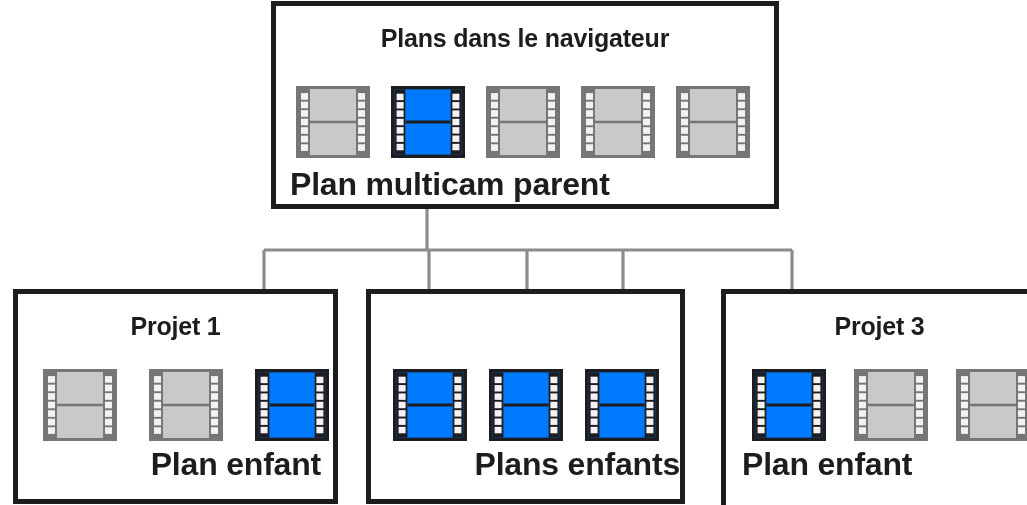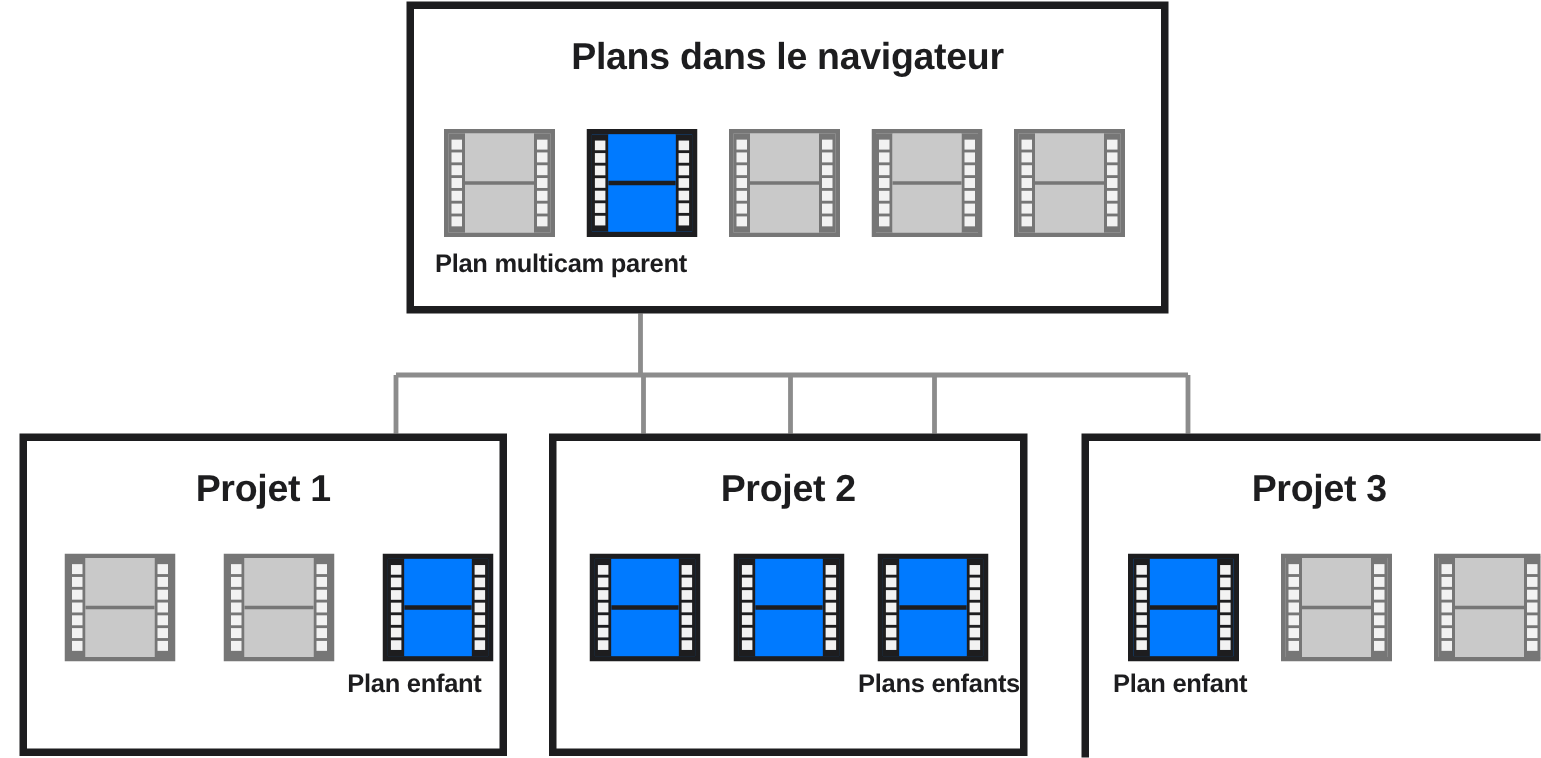--- a/index.html
+++ b/index.html
@@ -26,21 +26,21 @@
   .box-title{
     position:absolute;left:0;right:0;text-align:center;
     font-size:25px;font-weight:bold;letter-spacing:-0.2px;
     color:#1d1d1f;
   }
   #parent-title{top:18px;}
   .proj-title{top:18px;}
 
   .caption{
     position:absolute;
-    font-size:17px;font-weight:bold;letter-spacing:-0.2px;
+    font-size:32px;font-weight:bold;letter-spacing:-0.2px;
     color:#1d1d1f;white-space:nowrap;
   }
   #parent-caption{left:14px;top:160px;}
   #proj1-caption{right:12px;top:152px;}
   #proj2-caption{left:0;right:0;text-align:right;top:152px;}
   #proj3-caption{left:16px;top:152px;}
 
   
   .clip-row{position:absolute;display:flex;}
   .clip{
@@ -256,21 +256,20 @@
           <rect x="61.400000000000006" y="57.84285714285715" width="7" height="6.457142857142857" fill="#f2f2f2"></rect>
           <rect x="14.6" y="3.6" width="44.8" height="64.8" fill="#007AFF"></rect>
           <line x1="14.6" y1="36" x2="59.4" y2="36" stroke="#1d1d1f" stroke-width="3"></line>
         </svg>
       </div>
 
     <div class="caption" id="proj1-caption">Plan enfant</div>
   </div>
 
   <div class="box" id="proj2-box">
-    <div class="box-title proj-title">Projet 2</div>
 
     <div class="clip-row" id="proj2-clips" style="left:22px;top:75px;gap:22px;">
         <svg width="74" height="72" viewBox="0 0 74 72" class="clip">
           <rect x="1.8" y="1.8" width="70.4" height="68.4" fill="#007AFF" stroke="#1d1d1f" stroke-width="3.6"></rect>
           <rect x="3.6" y="3.6" width="11" height="64.8" fill="#1d1d1f"></rect>
           <rect x="59.400000000000006" y="3.6" width="11" height="64.8" fill="#1d1d1f"></rect>
           <rect x="5.6" y="7.700000000000001" width="7" height="6.457142857142857" fill="#f2f2f2"></rect>
           <rect x="5.6" y="16.057142857142857" width="7" height="6.457142857142857" fill="#f2f2f2"></rect>
           <rect x="5.6" y="24.414285714285718" width="7" height="6.457142857142857" fill="#f2f2f2"></rect>
           <rect x="5.6" y="32.77142857142857" width="7" height="6.457142857142857" fill="#f2f2f2"></rect>

